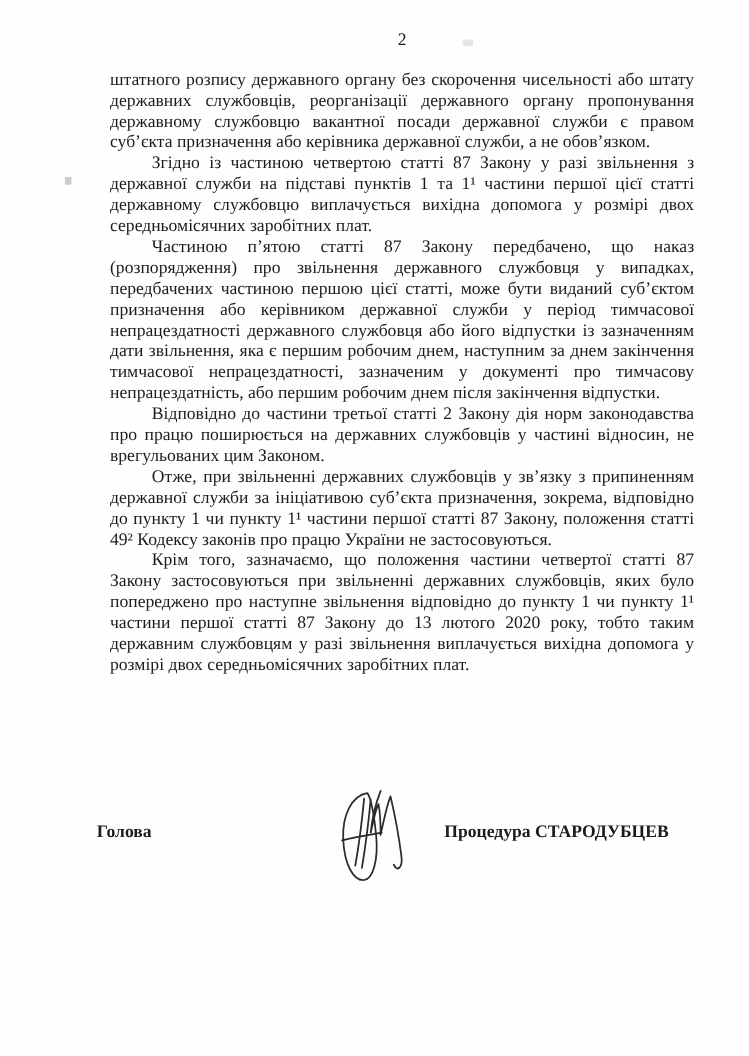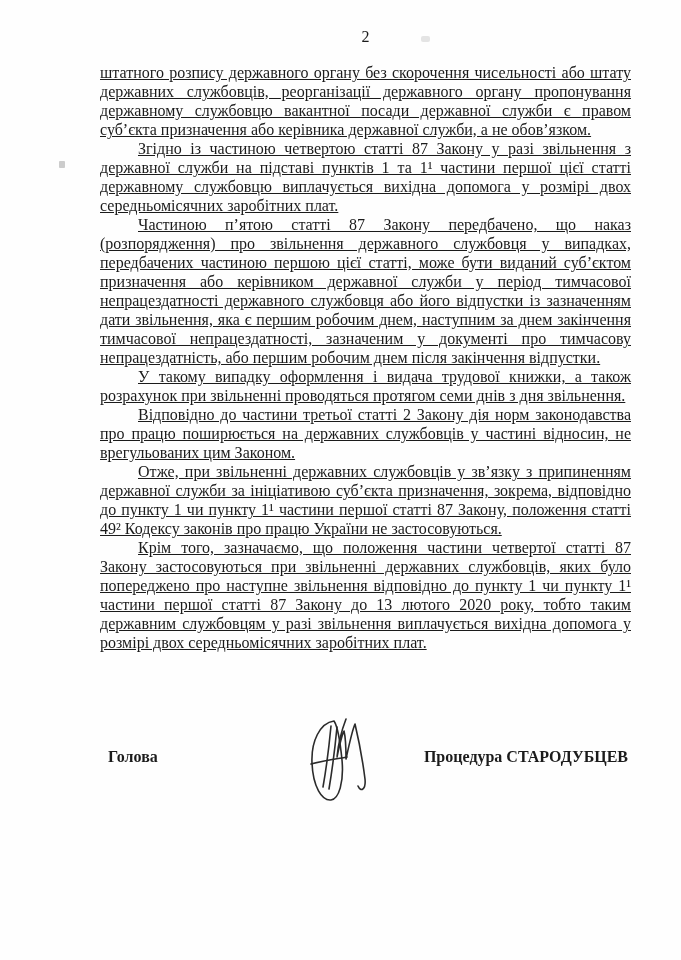--- a/index.html
+++ b/index.html
@@ -25,32 +25,31 @@
     font-size: 16px;
   }
   .doc-body {
     position: absolute;
     top: 63px;
     left: 100px;
     width: 531px;
     font-size: 16px;
     line-height: 19px;
     text-align: justify;
-    text-decoration: underline;
   }
   .doc-body p {
     margin: 0;
   }
   .doc-body p.indent {
     text-indent: 38px;
   }
   .sig-row {
     position: absolute;
     top: 748px;
-    left: 108px;
+    left: 88px;
     width: 520px;
     display: flex;
     justify-content: space-between;
     align-items: baseline;
     font-size: 16px;
     font-weight: bold;
   }
   .signature-svg {
     position: absolute;
     top: 714px;
@@ -93,21 +92,20 @@
 
   <div class="page-number">2</div>
 
   <div class="scan-artifact-1"></div>
   <div class="scan-artifact-2"></div>
 
   <div class="doc-body">
     <p>штатного розпису державного органу без скорочення чисельності або штату державних службовців, реорганізації державного органу пропонування державному службовцю вакантної посади державної служби є правом суб’єкта призначення або керівника державної служби, а не обов’язком.</p>
     <p class="indent">Згідно із частиною четвертою статті 87 Закону у разі звільнення з державної служби на підставі пунктів 1 та 1¹ частини першої цієї статті державному службовцю виплачується вихідна допомога у розмірі двох середньомісячних заробітних плат.</p>
     <p class="indent">Частиною п’ятою статті 87 Закону передбачено, що наказ (розпорядження) про звільнення державного службовця у випадках, передбачених частиною першою цієї статті, може бути виданий суб’єктом призначення або керівником державної служби у період тимчасової непрацездатності державного службовця або його відпустки із зазначенням дати звільнення, яка є першим робочим днем, наступним за днем закінчення тимчасової непрацездатності, зазначеним у документі про тимчасову непрацездатність, або першим робочим днем після закінчення відпустки.</p>
-    <p class="indent">У такому випадку оформлення і видача трудової книжки, а також розрахунок при звільненні проводяться протягом семи днів з дня звільнення.</p>
     <p class="indent">Відповідно до частини третьої статті 2 Закону дія норм законодавства про працю поширюється на державних службовців у частині відносин, не врегульованих цим Законом.</p>
     <p class="indent">Отже, при звільненні державних службовців у зв’язку з припиненням державної служби за ініціативою суб’єкта призначення, зокрема, відповідно до пункту 1 чи пункту 1¹ частини першої статті 87 Закону, положення статті 49² Кодексу законів про працю України не застосовуються.</p>
     <p class="indent">Крім того, зазначаємо, що положення частини четвертої статті 87 Закону застосовуються при звільненні державних службовців, яких було попереджено про наступне звільнення відповідно до пункту 1 чи пункту 1¹ частини першої статті 87 Закону до 13 лютого 2020 року, тобто таким державним службовцям у разі звільнення виплачується вихідна допомога у розмірі двох середньомісячних заробітних плат.</p>
   </div>
 
   <svg class="signature-svg" viewBox="0 0 70 92" aria-hidden="true">
     <path d="M26,7 C12,9 3,27 4,49 C5,73 14,87 23,86 C31,85 36,68 34,46 C32,26 30,13 26,7"></path>
     <path d="M3,50 C14,47 28,45 39,43"></path>
     <path d="M23,12 C21,33 18,56 15,73"></path>
     <path d="M29,13 C27,34 24,57 21,75"></path>

